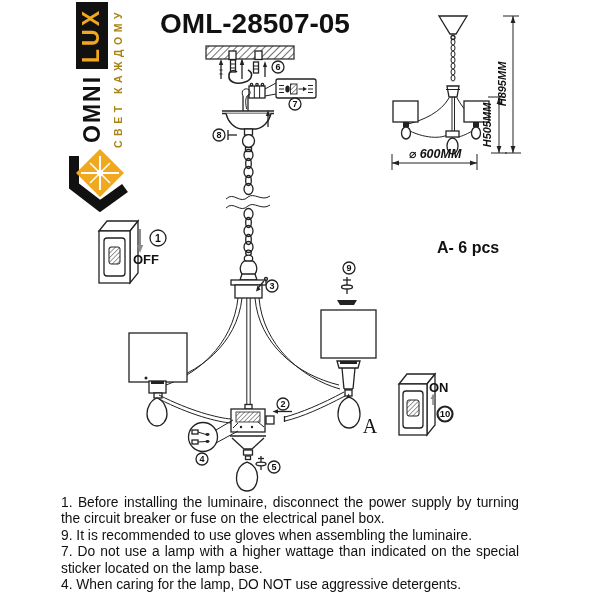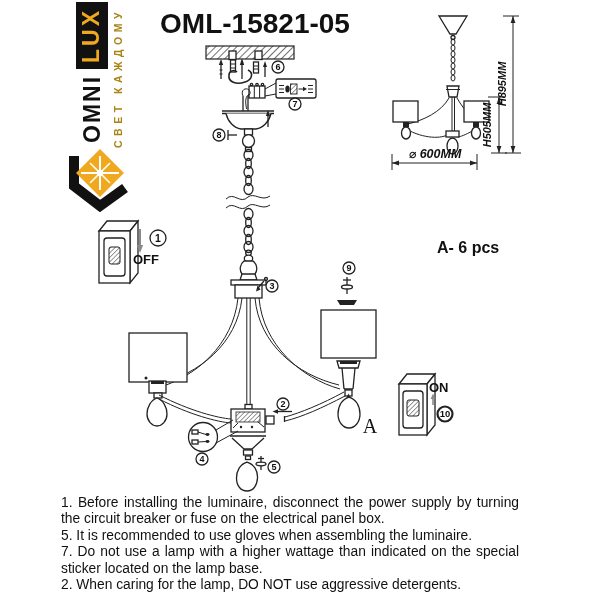--- a/index.html
+++ b/index.html
@@ -53,21 +53,21 @@
     <path d="M12,10 L12,40 L38,60 L63,42" fill="none" stroke="#111" stroke-width="10"></path>
     <polygon points="38,3 62,27 38,51 14,27" fill="#F0A81E"></polygon>
     <line x1="19" y1="27" x2="57" y2="27" stroke="#fff" stroke-width="2"></line>
     <line x1="38" y1="10" x2="38" y2="44" stroke="#fff" stroke-width="2"></line>
     <line x1="28" y1="17" x2="48" y2="37" stroke="#fff" stroke-width="1.6"></line>
     <line x1="28" y1="37" x2="48" y2="17" stroke="#fff" stroke-width="1.6"></line>
     <circle cx="38" cy="27" r="3.2" fill="#fff"></circle>
   </svg>
 </div>
 
-<h1 class="title">OML-15821-05</h1>
+<h1 class="title">OML-28507-05</h1>
 
 <svg class="diagram" width="600" height="600" viewBox="0 0 600 600">
   <defs>
     <pattern id="hatch" width="5" height="5" patternUnits="userSpaceOnUse" patternTransform="rotate(45)">
       <rect width="5" height="5" fill="#fff"></rect>
       <line x1="0" y1="0" x2="0" y2="5" stroke="#333" stroke-width="1.4"></line>
     </pattern>
     <pattern id="hatchT" width="3.2" height="3.2" patternUnits="userSpaceOnUse" patternTransform="rotate(45)">
       <rect width="3.2" height="3.2" fill="#fff"></rect>
       <line x1="0" y1="0" x2="0" y2="3.2" stroke="#333" stroke-width="1"></line>
@@ -365,18 +365,18 @@
     <polygon points="430.6,399 435.4,399 433,393.5" class="grayfill"></polygon>
     <g class="co" transform="translate(445,414)">
       <circle r="7.5" style="stroke-width:2.2"></circle>
           <text y="3.4" style="font-size:9.5px">10</text>
     </g>
   </g>
 </svg>
 
 <div class="instructions">
   <p>1. Before installing the luminaire, disconnect the power supply by turning the circuit breaker or fuse on the electrical panel box.</p>
-  <p>5. It is recommended to use gloves when assembling the luminaire.</p>
+  <p>9. It is recommended to use gloves when assembling the luminaire.</p>
   <p>7. Do not use a lamp with a higher wattage than indicated on the special sticker located on the lamp base.</p>
-  <p>2. When caring for the lamp, DO NOT use aggressive detergents.</p>
+  <p>4. When caring for the lamp, DO NOT use aggressive detergents.</p>
 </div>
 
 </div>
 
 </body></html>

